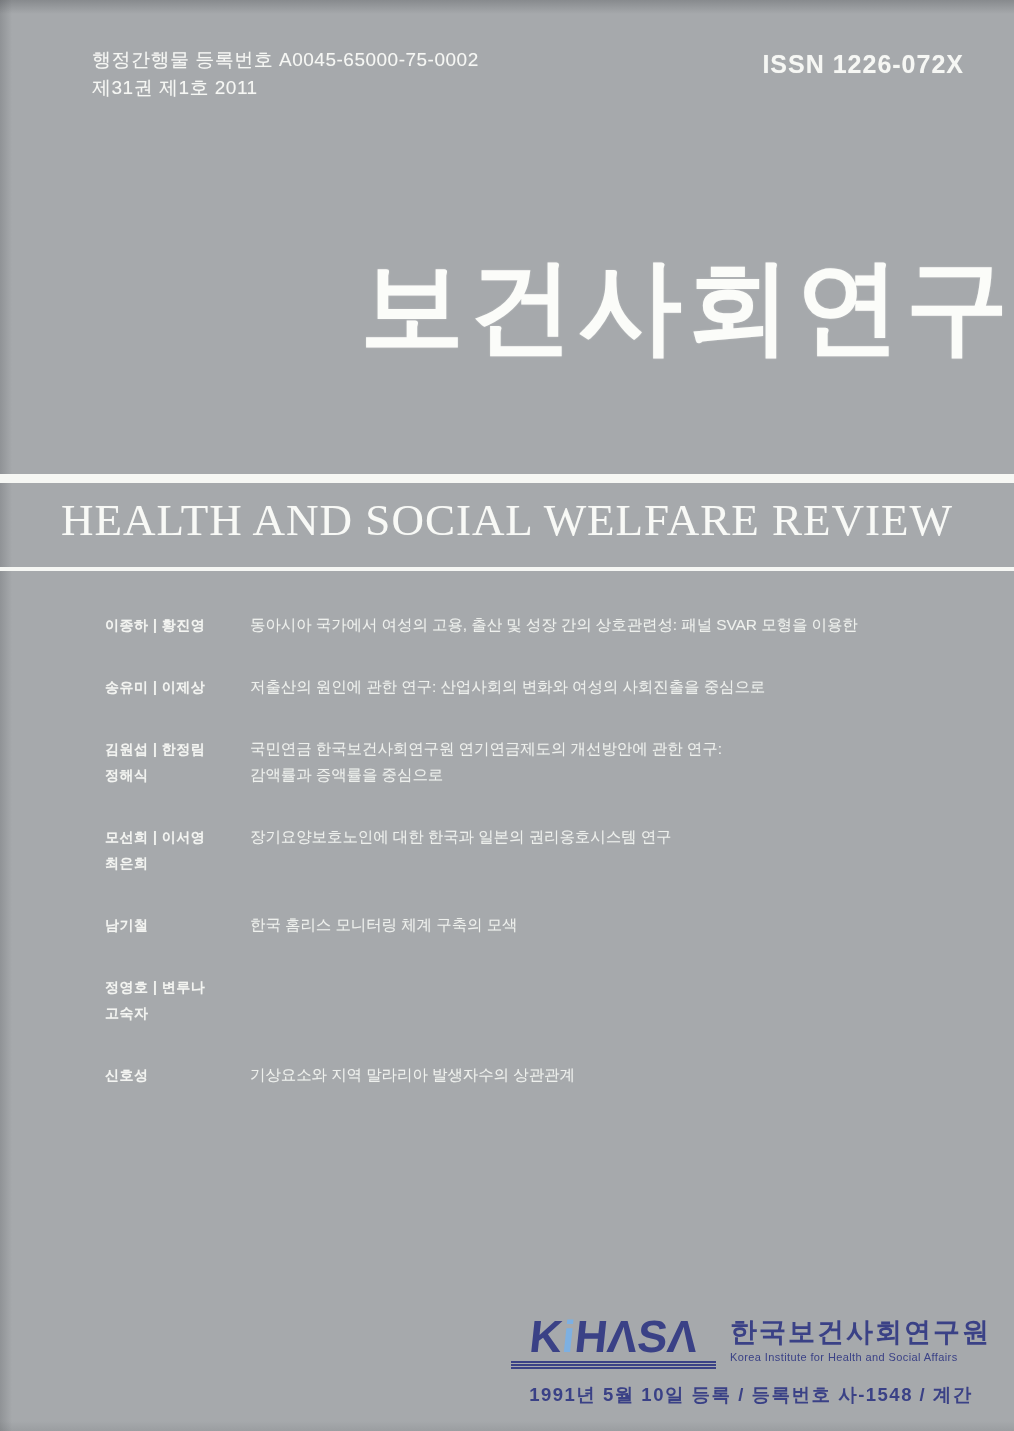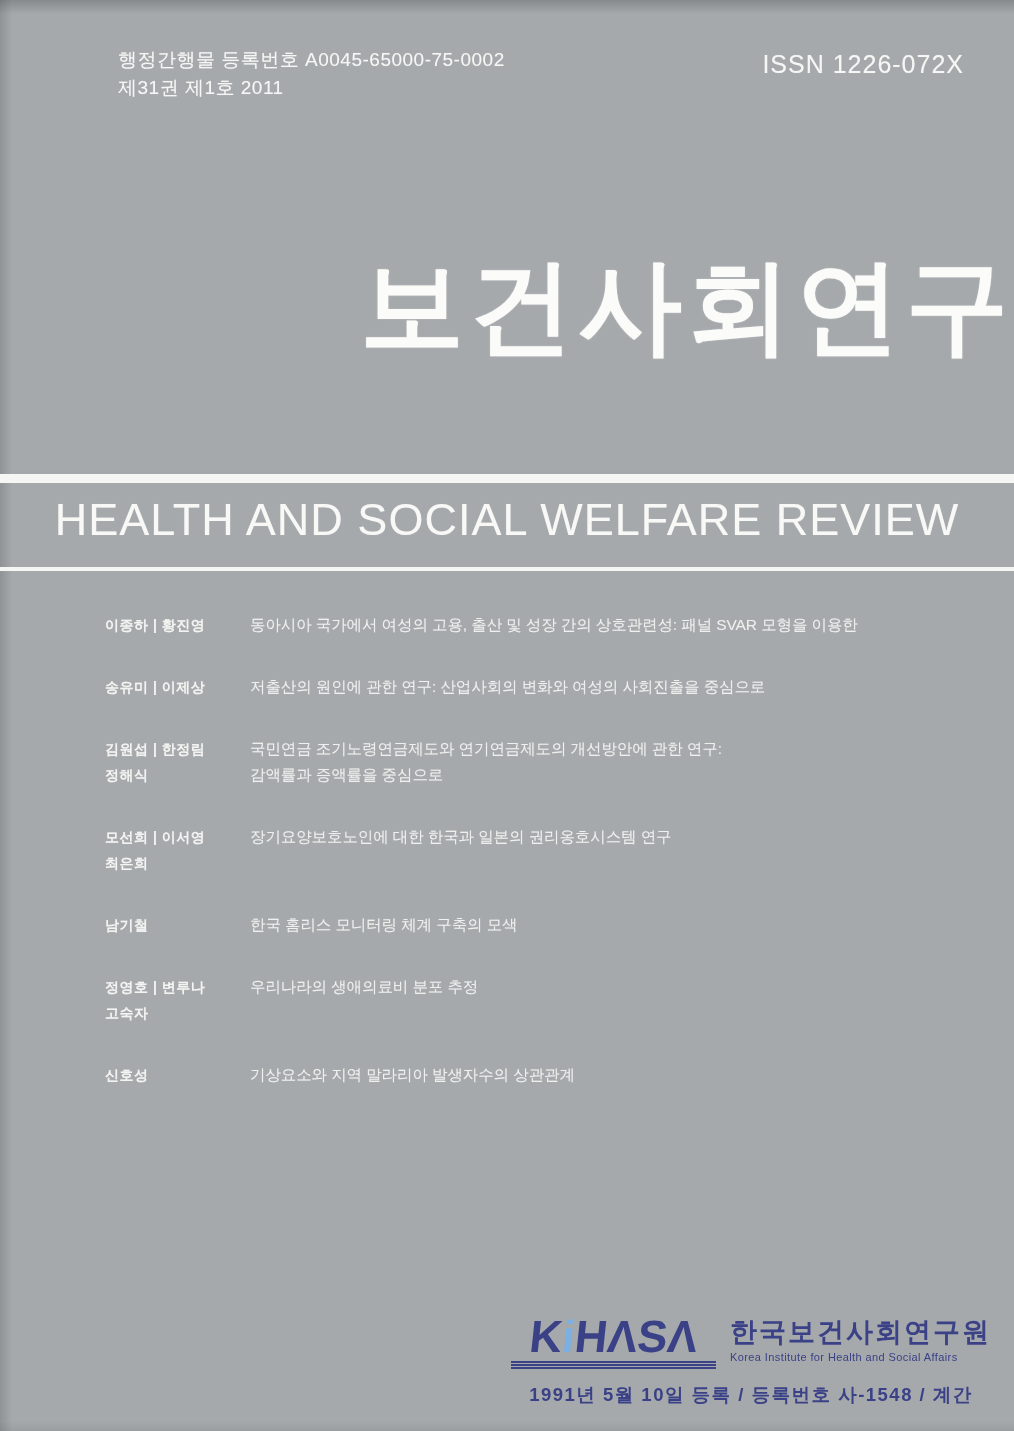--- a/index.html
+++ b/index.html
@@ -10,43 +10,44 @@
     overflow:hidden;
     background-color:#a6a9ac;
     background-image:
       linear-gradient(180deg, rgba(55,58,62,.28) 0, rgba(55,58,62,0) 14px),
       linear-gradient(90deg, rgba(55,58,62,.20) 0, rgba(55,58,62,0) 12px),
       linear-gradient(0deg, rgba(55,58,62,.10) 0, rgba(55,58,62,0) 10px);
     font-family:"Liberation Sans", sans-serif;
     color:#f4f5f2;
   }
   .reg-block{
-    position:absolute;left:118px;top:46px;
+    position:absolute;left:92px;top:46px;
     font-size:19px;line-height:28px;letter-spacing:.5px;
     color:#f6f7f4;text-shadow:0 0 1px rgba(255,255,255,.35);
   }
   .issn{
     position:absolute;right:50px;top:50px;
     font-size:25px;letter-spacing:1px;color:#f6f7f4;
     text-shadow:0 0 1px rgba(255,255,255,.35);
+    font-weight:bold;
   }
   .main-title{
     position:absolute;left:0;top:238px;width:100%;
     text-align:right;
     font-size:104px;font-weight:bold;letter-spacing:5px;
     color:#fbfcf9;text-shadow:0 0 2px rgba(255,255,255,.3);
     white-space:nowrap;
   }
   .rule{position:absolute;left:0;width:100%;background:#f6f7f4;}
   .rule-top{top:474px;height:9px;}
   .rule-bottom{top:567px;height:4px;}
   .eng-title{
     position:absolute;left:0;top:494px;width:100%;
     text-align:center;
-    font-family:Liberation Sans, sans-serif;
+    font-family:Liberation Serif, serif;
     font-size:45px;letter-spacing:1px;
     color:#f8f9f6;white-space:nowrap;
     text-shadow:0 0 1px rgba(255,255,255,.3);
   }
   .toc{
     position:absolute;left:105px;top:612px;width:815px;
   }
   .toc-entry{
     display:grid;grid-template-columns:145px 1fr;
     margin-bottom:36px;
@@ -133,21 +134,21 @@
       <div class="t2"></div>
     </div>
   </div>
 
   <div class="toc-entry">
     <div class="toc-authors">
       <div class="a1">김원섭 | 한정림</div>
       <div class="a2">정해식</div>
     </div>
     <div class="toc-title">
-      <div class="t1">국민연금 조기노령연금제도와 연기연금제도의 개선방안에 관한 연구:</div>
+      <div class="t1">국민연금 한국보건사회연구원 연기연금제도의 개선방안에 관한 연구:</div>
       <div class="t2">감액률과 증액률을 중심으로</div>
     </div>
   </div>
 
   <div class="toc-entry">
     <div class="toc-authors">
       <div class="a1">모선희 | 이서영</div>
       <div class="a2">최은희</div>
     </div>
     <div class="toc-title">
@@ -165,24 +166,20 @@
     <div class="toc-title">
       <div class="t1">한국 홈리스 모니터링 체계 구축의 모색</div>
       <div class="t2"></div>
     </div>
   </div>
 
   <div class="toc-entry">
     <div class="toc-authors">
       <div class="a1">정영호 | 변루나</div>
       <div class="a2">고숙자</div>
-    </div>
-    <div class="toc-title">
-      <div class="t1">우리나라의 생애의료비 분포 추정</div>
-      <div class="t2"></div>
     </div>
   </div>
 
   <div class="toc-entry">
     <div class="toc-authors">
       <div class="a1">신호성</div>
       <div class="a2"></div>
     </div>
     <div class="toc-title">
       <div class="t1">기상요소와 지역 말라리아 발생자수의 상관관계</div>

